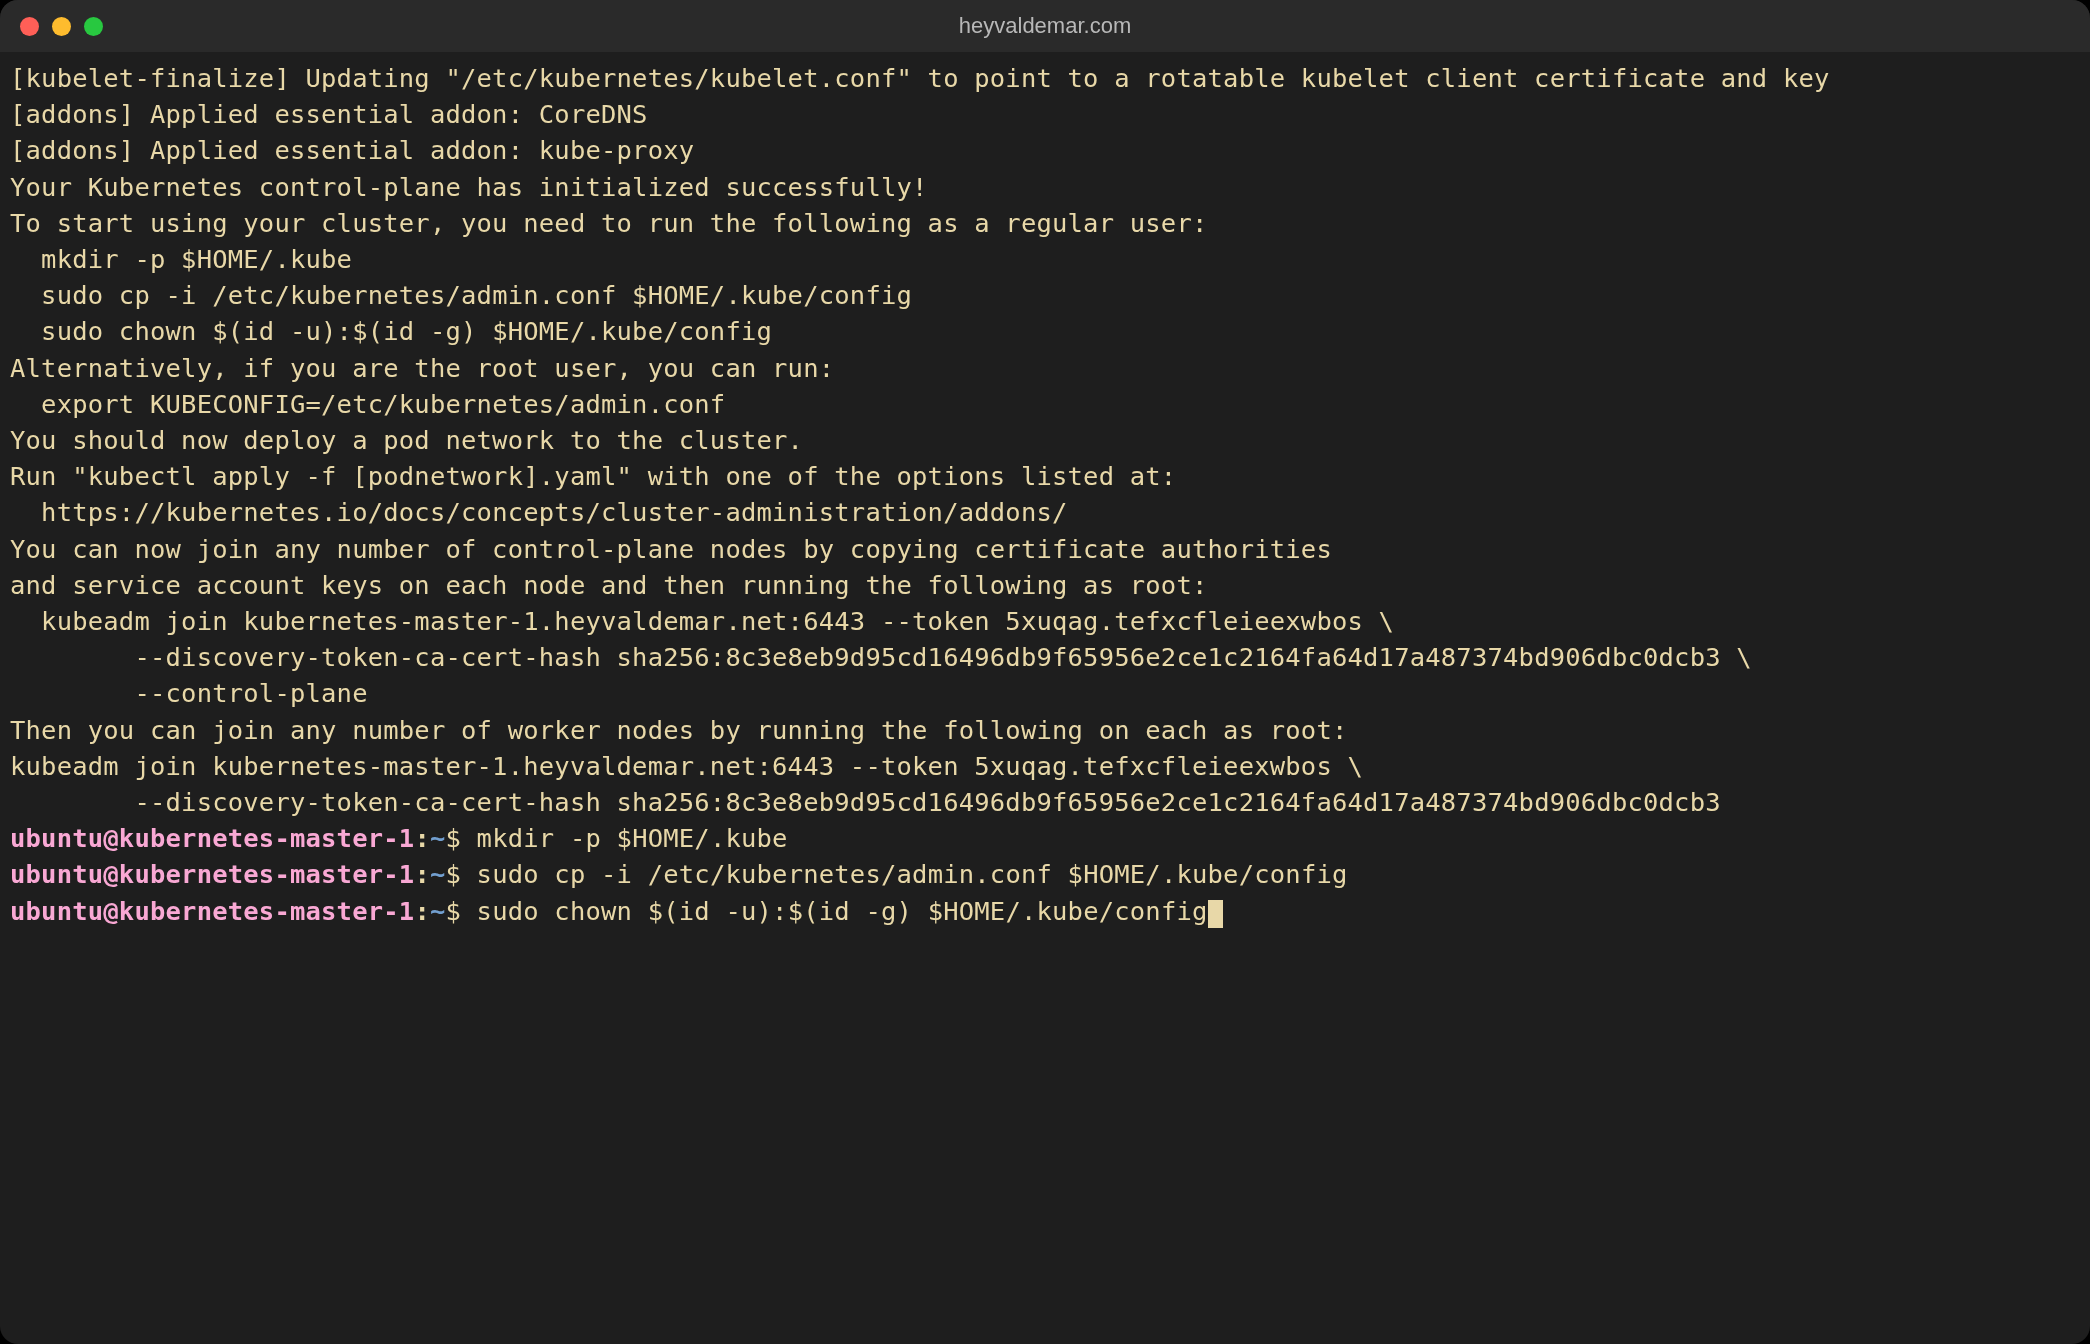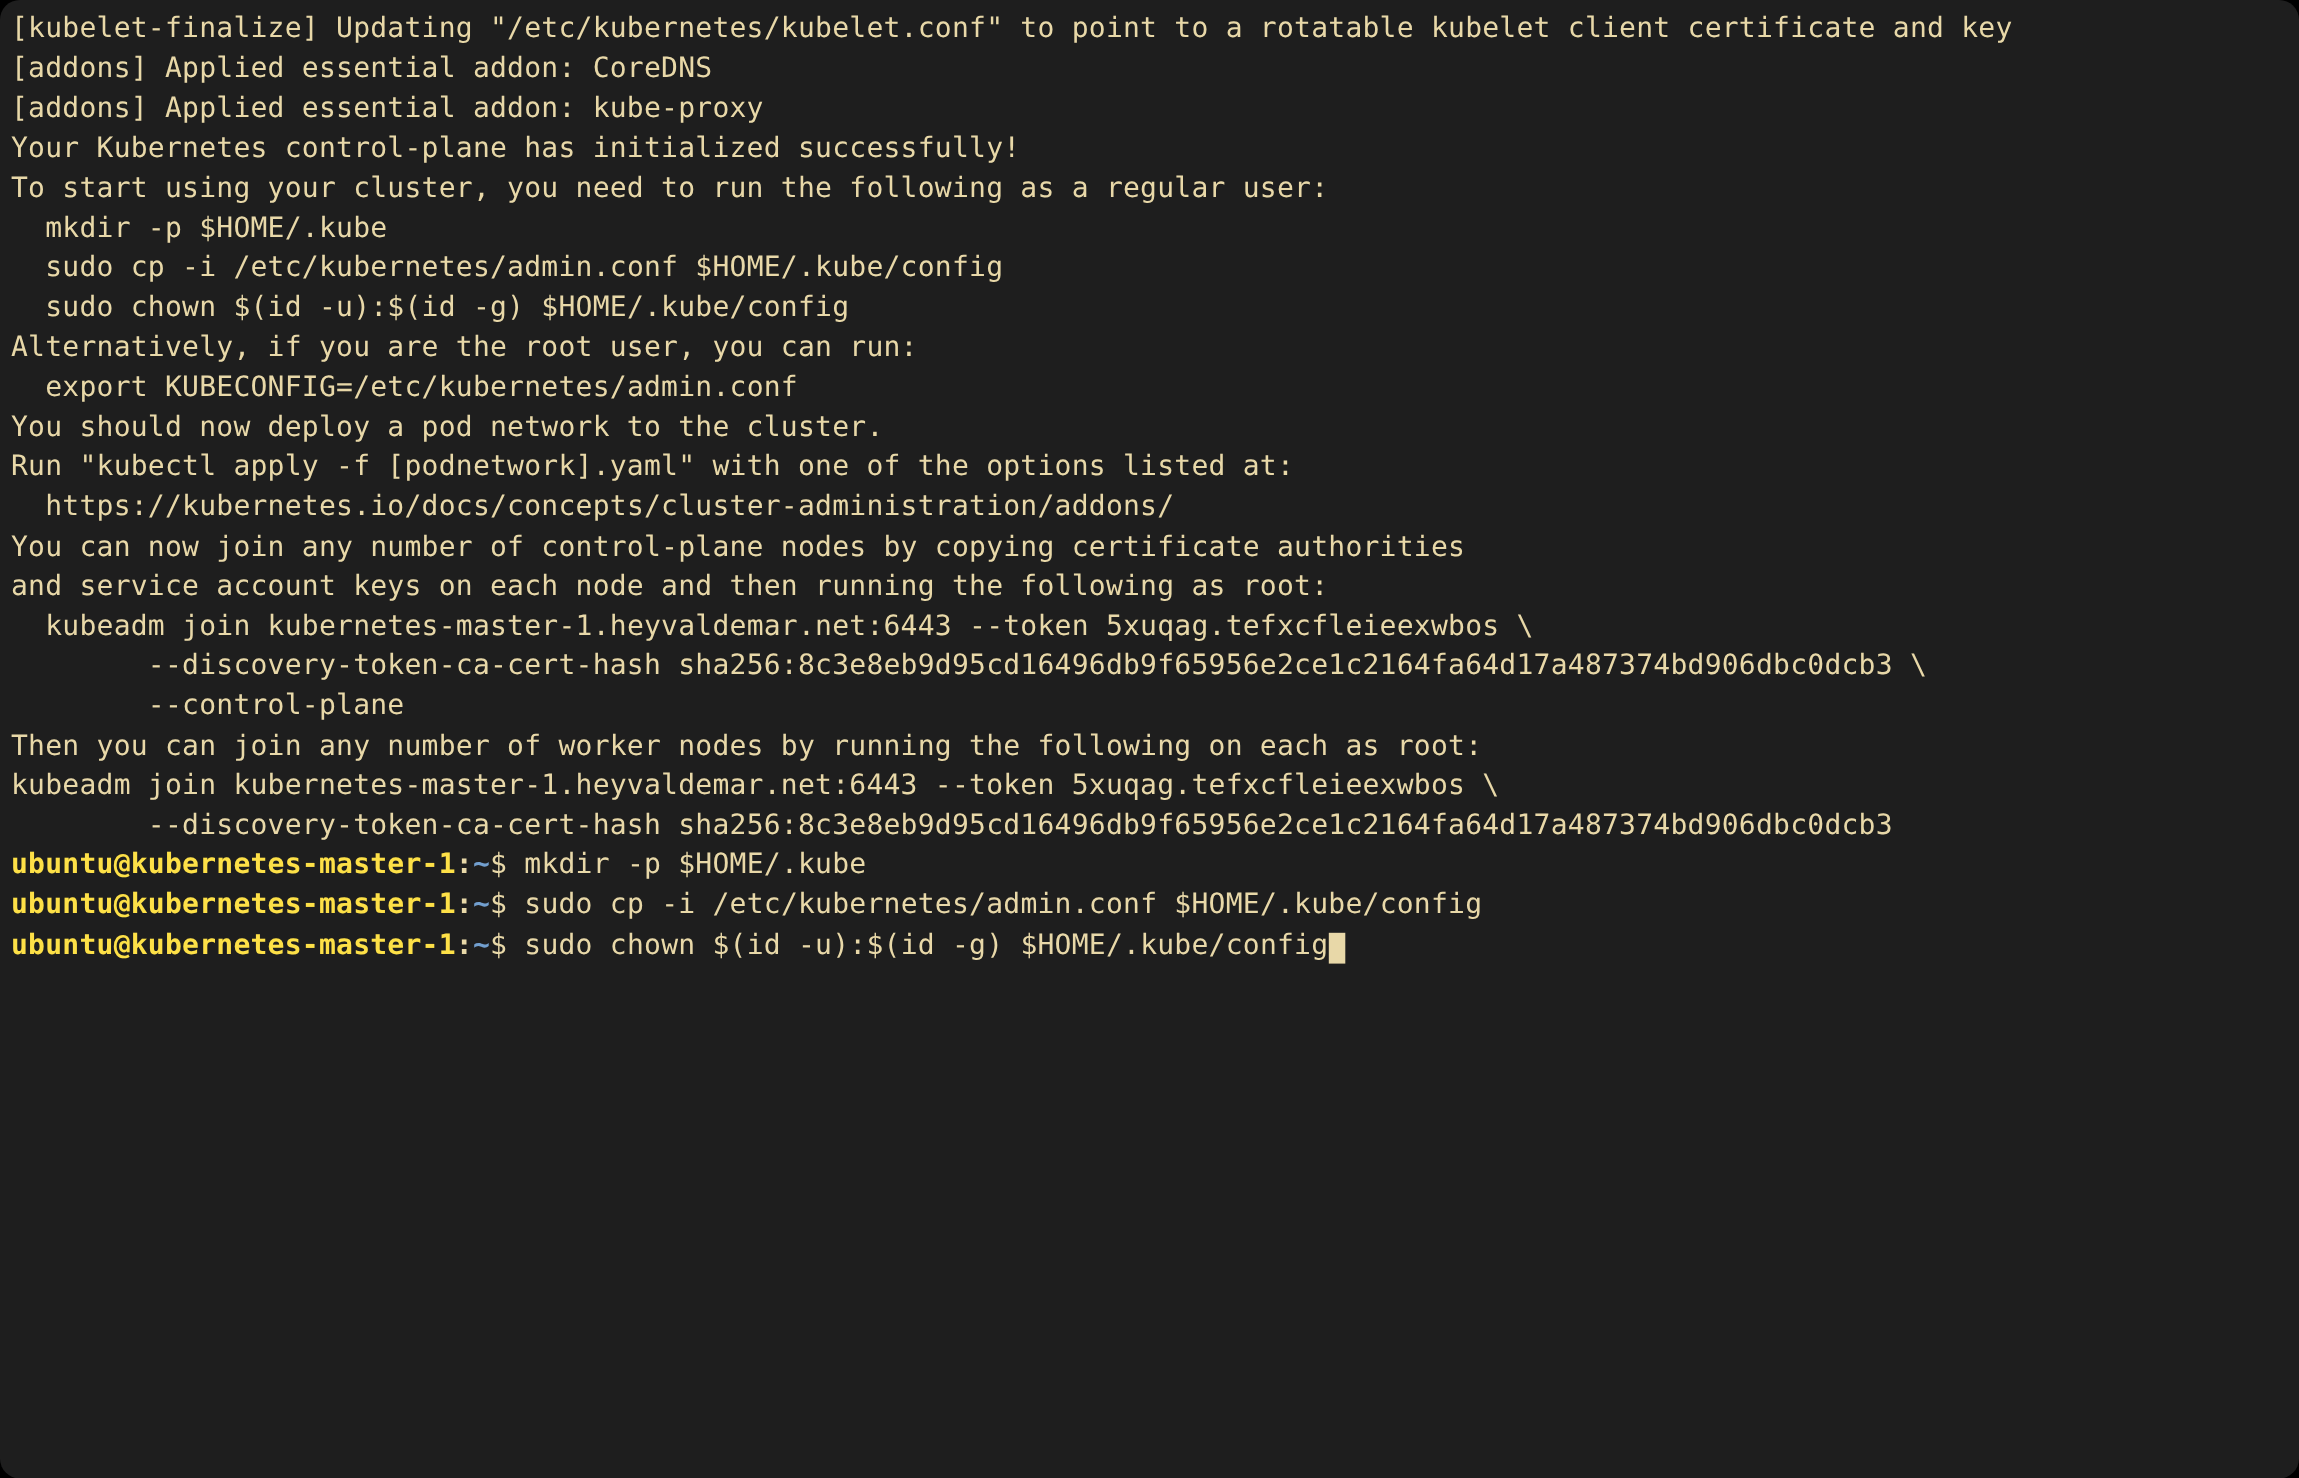--- a/index.html
+++ b/index.html
@@ -63,33 +63,41 @@
     line-height: 1.42;
     color: #e8d8a8;
     white-space: pre-wrap;
     word-break: break-all;
     overflow: hidden;
     letter-spacing: 0.2px;
   }
   .line {
     display: block;
   }
-  .prompt-user { color: #fde047; font-weight: bold; text-align: right; }
+  .prompt-user { color: #f9a8d4; font-weight: bold; text-align: right; }
   .prompt-colon { color: #e8d8a8; font-weight: bold; }
   .prompt-path { color: #729fcf; font-weight: bold; }
   .prompt-dollar { color: #e8d8a8; }
   .cmd { color: #e8d8a8; }
   .cursor {
     display: inline-block;
     width: 15px;
     height: 28px;
     background: #e8d8a8;
     vertical-align: text-bottom;
     margin-bottom: -2px;
   }
 </style>
 </head>
 <body>
 
 <div class="terminal-window">
+  <div class="titlebar">
+    <div class="traffic-lights">
+      <div class="dot red"></div>
+      <div class="dot yellow"></div>
+      <div class="dot green"></div>
+    </div>
+    <div class="title">heyvaldemar.com</div>
+  </div>
 
   <div class="terminal-body"><span class="line">[kubelet-finalize] Updating "/etc/kubernetes/kubelet.conf" to point to a rotatable kubelet client certificate and key</span><span class="line">[addons] Applied essential addon: CoreDNS</span><span class="line">[addons] Applied essential addon: kube-proxy</span><span class="line"></span><span class="line">Your Kubernetes control-plane has initialized successfully!</span><span class="line"></span><span class="line">To start using your cluster, you need to run the following as a regular user:</span><span class="line"></span><span class="line">  mkdir -p $HOME/.kube</span><span class="line">  sudo cp -i /etc/kubernetes/admin.conf $HOME/.kube/config</span><span class="line">  sudo chown $(id -u):$(id -g) $HOME/.kube/config</span><span class="line"></span><span class="line">Alternatively, if you are the root user, you can run:</span><span class="line"></span><span class="line">  export KUBECONFIG=/etc/kubernetes/admin.conf</span><span class="line"></span><span class="line">You should now deploy a pod network to the cluster.</span><span class="line">Run "kubectl apply -f [podnetwork].yaml" with one of the options listed at:</span><span class="line">  https://kubernetes.io/docs/concepts/cluster-administration/addons/</span><span class="line"></span><span class="line">You can now join any number of control-plane nodes by copying certificate authorities</span><span class="line">and service account keys on each node and then running the following as root:</span><span class="line"></span><span class="line">  kubeadm join kubernetes-master-1.heyvaldemar.net:6443 --token 5xuqag.tefxcfleieexwbos \</span><span class="line">        --discovery-token-ca-cert-hash sha256:8c3e8eb9d95cd16496db9f65956e2ce1c2164fa64d17a487374bd906dbc0dcb3 \</span><span class="line">        --control-plane</span><span class="line"></span><span class="line">Then you can join any number of worker nodes by running the following on each as root:</span><span class="line"></span><span class="line">kubeadm join kubernetes-master-1.heyvaldemar.net:6443 --token 5xuqag.tefxcfleieexwbos \</span><span class="line">        --discovery-token-ca-cert-hash sha256:8c3e8eb9d95cd16496db9f65956e2ce1c2164fa64d17a487374bd906dbc0dcb3</span><span class="line"><span class="prompt-user">ubuntu@kubernetes-master-1</span><span class="prompt-colon">:</span><span class="prompt-path">~</span><span class="prompt-dollar">$ </span><span class="cmd">mkdir -p $HOME/.kube</span></span><span class="line"><span class="prompt-user">ubuntu@kubernetes-master-1</span><span class="prompt-colon">:</span><span class="prompt-path">~</span><span class="prompt-dollar">$ </span><span class="cmd">sudo cp -i /etc/kubernetes/admin.conf $HOME/.kube/config</span></span><span class="line"><span class="prompt-user">ubuntu@kubernetes-master-1</span><span class="prompt-colon">:</span><span class="prompt-path">~</span><span class="prompt-dollar">$ </span><span class="cmd">sudo chown $(id -u):$(id -g) $HOME/.kube/config</span><span class="cursor"></span></span></div>
 </div>
 
 </body></html>

